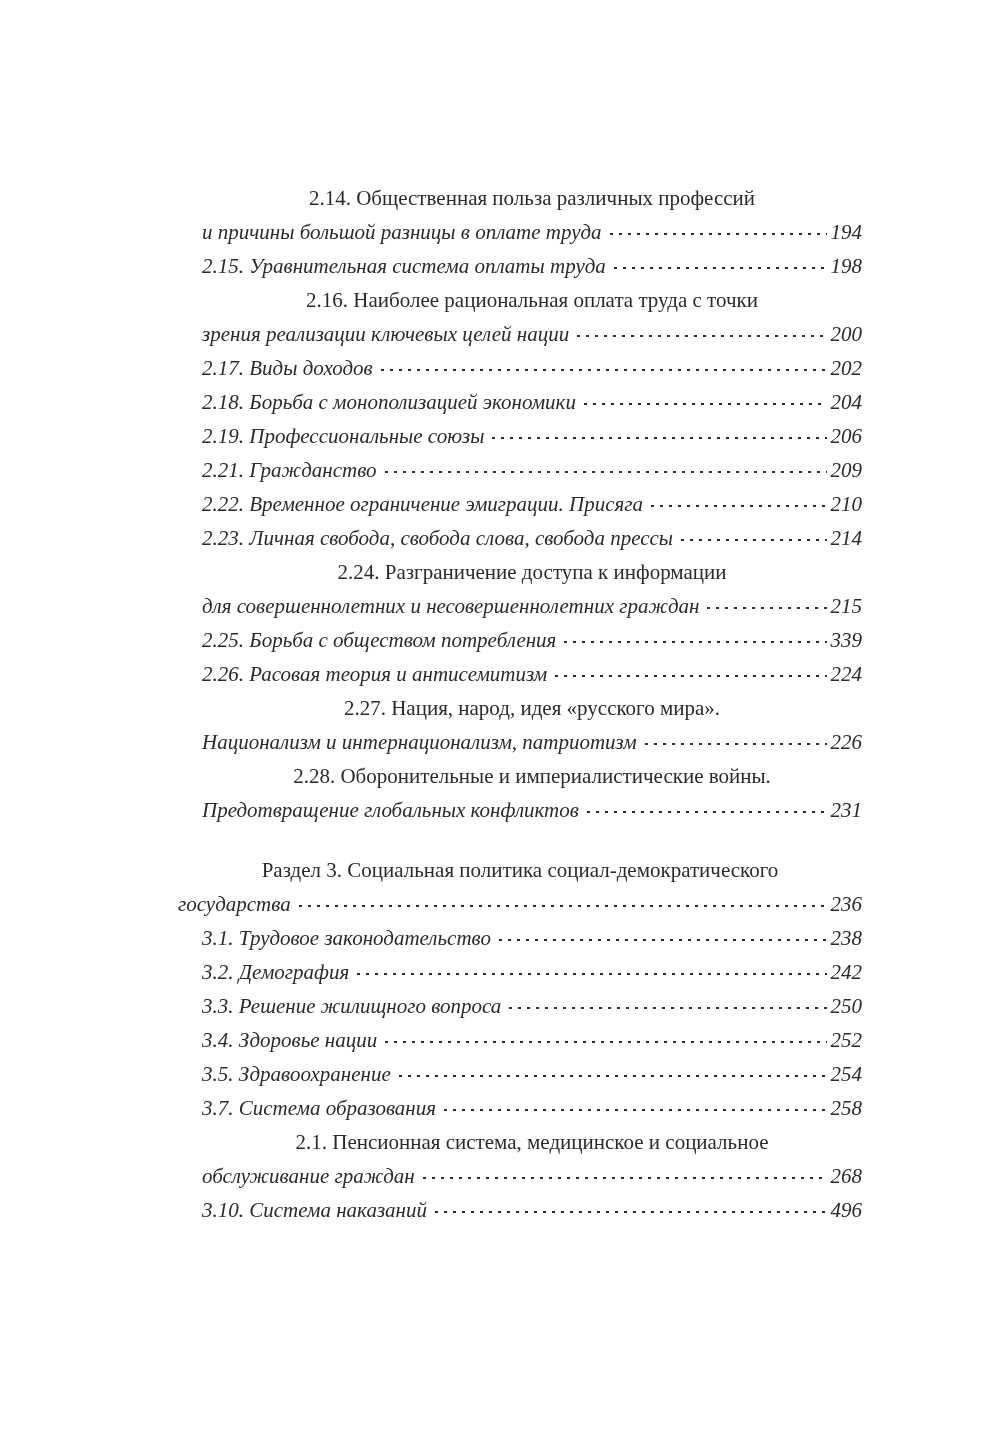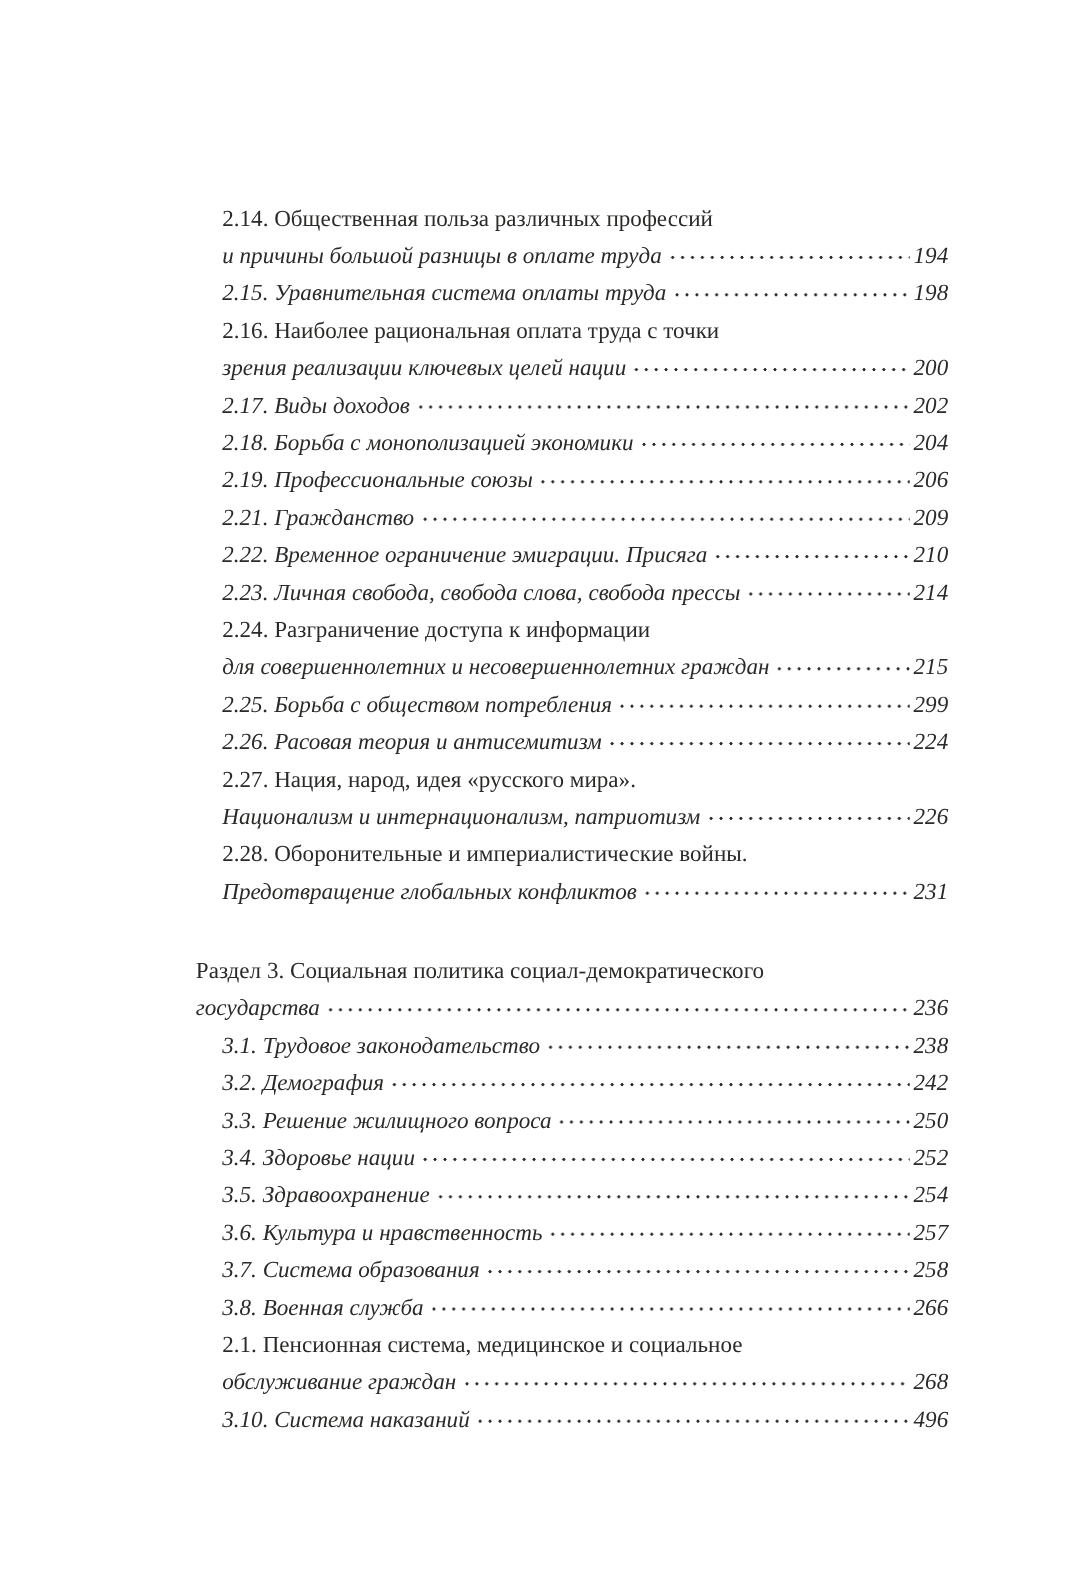--- a/index.html
+++ b/index.html
@@ -10,27 +10,28 @@
     font-family: "Liberation Serif", "DejaVu Serif", serif;
     color: #2b2a28;
     overflow: hidden;
   }
   .page {
     width: 986px;
     height: 1276px;
     background: #ffffff;
     box-sizing: border-box;
     padding: 181px 124px 0 178px;
+    text-align: center;
   }
   .toc-entry {
     font-size: 21px;
     line-height: 34px;
   }
   .indent { padding-left: 24px; }
-  .section-gap { margin-top: 38px; }
+  .section-gap { margin-top: 26px; }
   .row {
     display: flex;
     align-items: baseline;
     font-style: italic;
   }
   .t { white-space: nowrap; }
   .cont { white-space: nowrap; }
   .leader {
     flex: 1;
     height: 8px;
@@ -129,21 +130,21 @@
       <span class="t">для совершеннолетних и несовершеннолетних граждан</span>
       <span class="leader"></span>
       <span class="pg">215</span>
     </div>
   </div>
 
   <div class="toc-entry indent">
     <div class="row">
       <span class="t">2.25. Борьба с обществом потребления</span>
       <span class="leader"></span>
-      <span class="pg">299</span>
+      <span class="pg">339</span>
     </div>
   </div>
 
   <div class="toc-entry indent">
     <div class="row">
       <span class="t">2.26. Расовая теория и антисемитизм</span>
       <span class="leader"></span>
       <span class="pg">224</span>
     </div>
   </div>
@@ -208,43 +209,29 @@
   </div>
 
   <div class="toc-entry indent">
     <div class="row">
       <span class="t">3.5. Здравоохранение</span>
       <span class="leader"></span>
       <span class="pg">254</span>
     </div>
   </div>
 
-  <div class="toc-entry indent">
-    <div class="row">
-      <span class="t">3.6. Культура и нравственность</span>
-      <span class="leader"></span>
-      <span class="pg">257</span>
-    </div>
-  </div>
 
   <div class="toc-entry indent">
     <div class="row">
       <span class="t">3.7. Система образования</span>
       <span class="leader"></span>
       <span class="pg">258</span>
     </div>
   </div>
 
-  <div class="toc-entry indent">
-    <div class="row">
-      <span class="t">3.8. Военная служба</span>
-      <span class="leader"></span>
-      <span class="pg">266</span>
-    </div>
-  </div>
 
   <div class="toc-entry indent">
     <div class="cont">2.1. Пенсионная система, медицинское и социальное</div>
     <div class="row">
       <span class="t">обслуживание граждан</span>
       <span class="leader"></span>
       <span class="pg">268</span>
     </div>
   </div>
 

